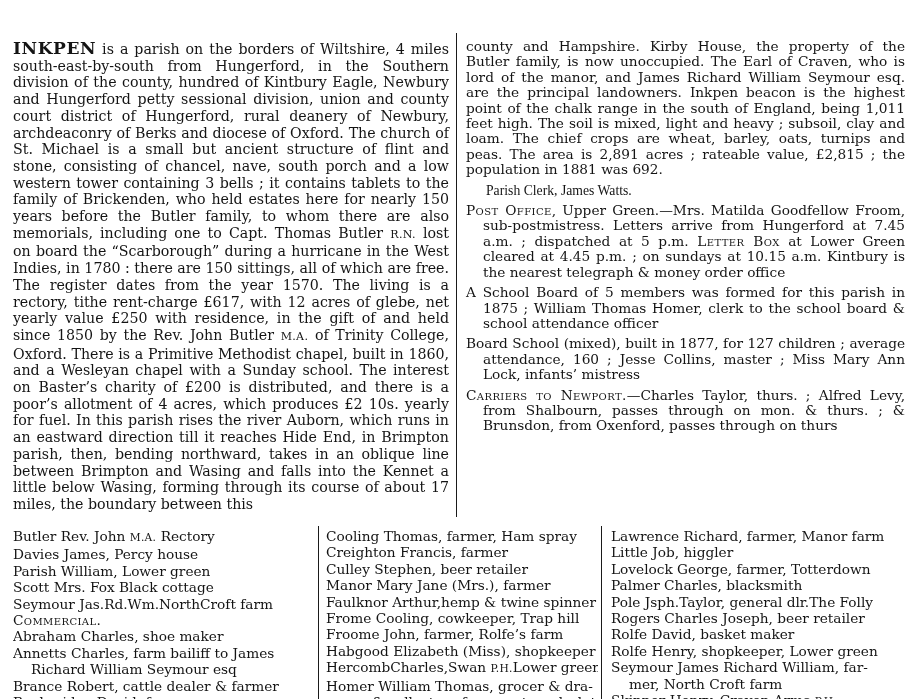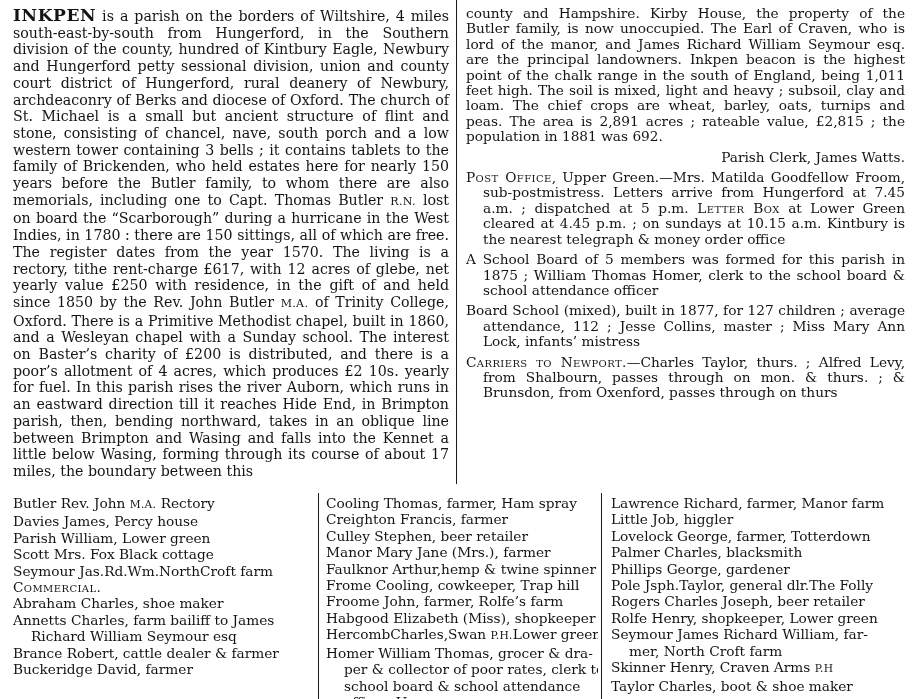--- a/index.html
+++ b/index.html
@@ -5,35 +5,35 @@
   html,body{margin:0;padding:0;}
   body{
     width:913px;height:699px;overflow:hidden;
     background:#ffffff;color:#141414;
     font-family:"DejaVu Serif", serif;
     -webkit-font-smoothing:antialiased;
   }
   .page{width:913px;height:699px;display:flex;flex-direction:column;box-sizing:border-box;}
   
   .top{display:flex;align-items:stretch;margin-bottom:9px;}
-  .col{box-sizing:border-box;}
+  .col{box-sizing:border-box;margin-top:33px;}
   .col-l{
     width:457px;border-right:1.6px solid #1a1a1a;
     padding:7px 7px 4px 13px;
     font-size:14.2px;line-height:16.7px;text-align:justify;
   }
   .col-r{
     flex:1;padding:6px 8px 2px 9px;
     font-size:13.7px;line-height:15.4px;text-align:justify;
   }
   p{margin:0;}
   .lead{font-weight:bold;font-size:17px;letter-spacing:.6px;}
   .sc{font-variant:small-caps;letter-spacing:.4px;}
   .abbr{font-size:.78em;letter-spacing:.3px;}
-  .clerk{margin:5px 0 4px 0;text-indent:20px;text-align:right;}
+  .clerk{margin:5px 0 4px 0;text-indent:20px;text-align:left;font-family:Liberation Serif, serif;}
   .note{margin-top:5px;padding-left:17px;text-indent:-17px;}
   
   .directory{flex:1;display:flex;align-items:stretch;margin-bottom:16px;}
   .dcol{box-sizing:border-box;font-size:13.7px;line-height:16.45px;padding-top:2px;}
   .dcol-1{width:319px;padding-left:13px;padding-right:4px;border-right:1.6px solid #1a1a1a;}
   .dcol-2{width:283px;padding-left:7px;padding-right:3px;border-right:1.6px solid #1a1a1a;}
   .dcol-3{flex:1;padding-left:9px;padding-right:4px;}
   .dline{white-space:nowrap;overflow:hidden;}
   .dline.indent{padding-left:18px;}
   .dline.center{text-align:left;white-space:normal;padding-right:14px;}
@@ -45,21 +45,21 @@
 
   <div class="top">
     <div class="col col-l">
       <p><span class="lead">INKPEN</span><span> is a parish on the borders of Wiltshire, 4 miles south-east-by-south from Hungerford, in the Southern division of the county, hundred of Kintbury Eagle, Newbury and Hungerford petty sessional division, union and county court district of Hungerford, rural deanery of Newbury, archdeaconry of Berks and diocese of Oxford. The church of St. Michael is a small but ancient structure of flint and stone, consisting of chancel, nave, south porch and a low western tower containing 3 bells ; it contains tablets to the family of Brickenden, who held estates here for nearly 150 years before the Butler family, to whom there are also memorials, including one to Capt. Thomas Butler </span><span class="abbr">R.N.</span><span> lost on board the “Scarborough” during a hurricane in the West Indies, in 1780 : there are 150 sittings, all of which are free. The register dates from the year 1570. The living is a rectory, tithe rent-charge £617, with 12 acres of glebe, net yearly value £250 with residence, in the gift of and held since 1850 by the Rev. John Butler </span><span class="abbr">M.A.</span><span> of Trinity College, Oxford. There is a Primitive Methodist chapel, built in 1860, and a Wesleyan chapel with a Sunday school. The interest on Baster’s charity of £200 is distributed, and there is a poor’s allotment of 4 acres, which produces £2 10s. yearly for fuel. In this parish rises the river Auborn, which runs in an eastward direction till it reaches Hide End, in Brimpton parish, then, bending northward, takes in an oblique line between Brimpton and Wasing and falls into the Kennet a little below Wasing, forming through its course of about 17 miles, the boundary between this</span></p>
     </div>
     <div class="col col-r">
       <p><span>county and Hampshire. Kirby House, the property of the Butler family, is now unoccupied. The Earl of Craven, who is lord of the manor, and James Richard William Seymour esq. are the principal landowners. Inkpen beacon is the highest point of the chalk range in the south of England, being 1,011 feet high. The soil is mixed, light and heavy ; subsoil, clay and loam. The chief crops are wheat, barley, oats, turnips and peas. The area is 2,891 acres ; rateable value, £2,815 ; the population in 1881 was 692.</span></p>
       <p class="clerk">Parish Clerk, James Watts.</p>
       <p class="note"><span class="sc">Post Office</span><span>, Upper Green.—Mrs. Matilda Goodfellow Froom, sub-postmistress. Letters arrive from Hungerford at 7.45 a.m. ; dispatched at 5 p.m. </span><span class="sc">Letter Box</span><span> at Lower Green cleared at 4.45 p.m. ; on sundays at 10.15 a.m. Kintbury is the nearest telegraph &amp; money order office</span></p>
       <p class="note"><span>A School Board of 5 members was formed for this parish in 1875 ; William Thomas Homer, clerk to the school board &amp; school attendance officer</span></p>
-      <p class="note"><span>Board School (mixed), built in 1877, for 127 children ; average attendance, 112 ; Jesse Collins, master ; Miss Mary Ann Lock, infants’ mistress</span></p>
+      <p class="note"><span>Board School (mixed), built in 1877, for 127 children ; average attendance, 160 ; Jesse Collins, master ; Miss Mary Ann Lock, infants’ mistress</span></p>
       <p class="note"><span class="sc">Carriers to Newport.</span><span>—Charles Taylor, thurs. ; Alfred Levy, from Shalbourn, passes through on mon. &amp; thurs. ; &amp; Brunsdon, from Oxenford, passes through on thurs</span></p>
     </div>
   </div>
 
   <div class="directory">
     <div class="dcol dcol-1">
         <div class="dline"><span>Butler Rev. John </span><span class="abbr">M.A.</span><span> Rectory</span></div>
         <div class="dline"><span>Davies James, Percy house</span></div>
         <div class="dline"><span>Parish William, Lower green</span></div>
         <div class="dline"><span>Scott Mrs. Fox Black cottage</span></div>
@@ -84,23 +84,23 @@
         <div class="dline"><span>Homer William Thomas, grocer &amp; dra-</span></div>
         <div class="dline indent"><span>per &amp; collector of poor rates, clerk to</span></div>
         <div class="dline indent"><span>school board &amp; school attendance</span></div>
         <div class="dline indent"><span>officer, Upper green</span></div>
       </div>
     <div class="dcol dcol-3">
         <div class="dline"><span>Lawrence Richard, farmer, Manor farm</span></div>
         <div class="dline"><span>Little Job, higgler</span></div>
         <div class="dline"><span>Lovelock George, farmer, Totterdown</span></div>
         <div class="dline"><span>Palmer Charles, blacksmith</span></div>
-        <div class="dline"><span>Phillips George, gardener</span></div>
         <div class="dline"><span>Pole Jsph.Taylor, general dlr.The Folly</span></div>
         <div class="dline"><span>Rogers Charles Joseph, beer retailer</span></div>
+        <div class="dline"><span>Rolfe David, basket maker</span></div>
         <div class="dline"><span>Rolfe Henry, shopkeeper, Lower green</span></div>
         <div class="dline"><span>Seymour James Richard William, far-</span></div>
         <div class="dline indent"><span>mer, North Croft farm</span></div>
         <div class="dline"><span>Skinner Henry, Craven Arms </span><span class="abbr">P.H</span></div>
         <div class="dline"><span>Taylor Charles, boot &amp; shoe maker</span></div>
       </div>
   </div>
 
 </div>
 

